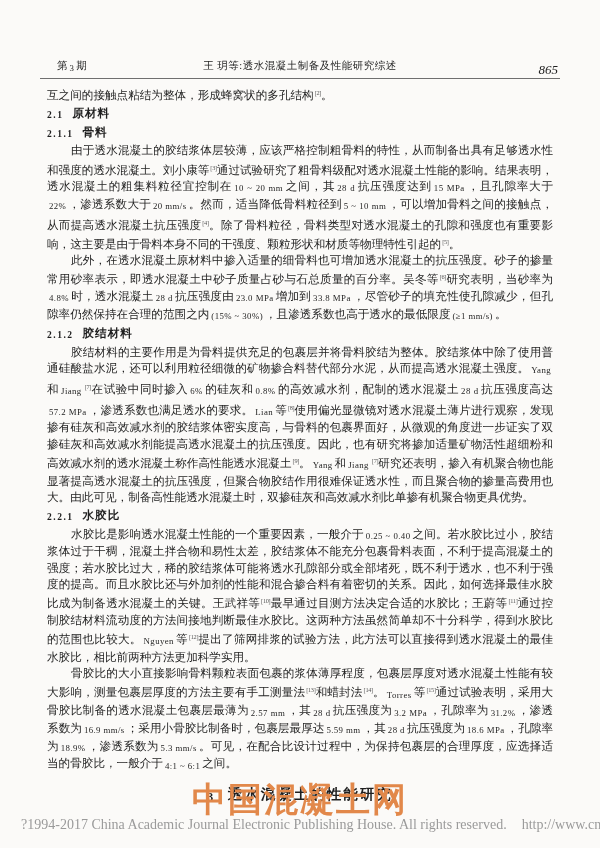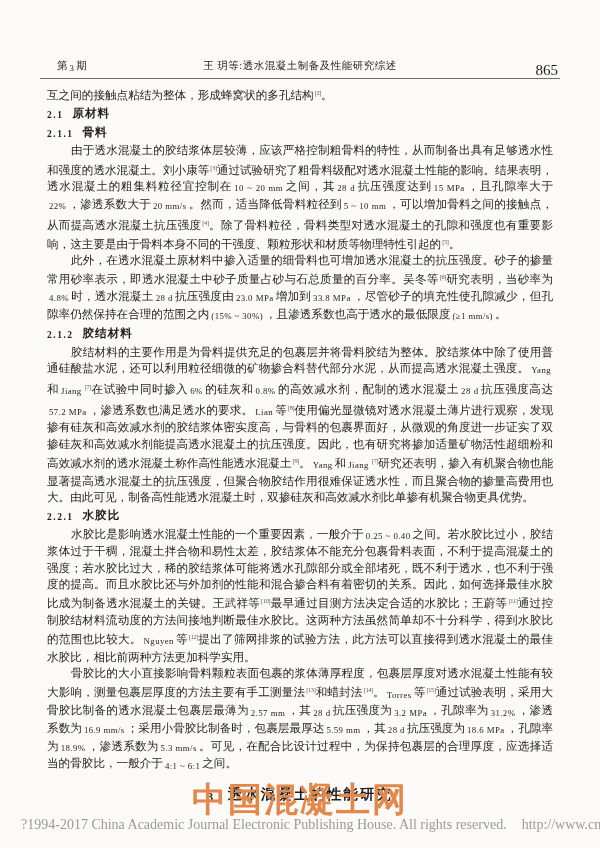--- a/index.html
+++ b/index.html
@@ -6,21 +6,21 @@
   .page{
     position:relative;width:600px;height:848px;margin:0 auto;
     background:#fbfaf8;color:#1f1f1f;
     font-family:"Liberation Serif", serif;
     overflow:hidden;
   }
   
   .header{position:absolute;top:59px;left:40px;right:40px;height:16px;font-size:10.5px;}
   .issue{position:absolute;left:17px;top:0;}
   .running-title{position:absolute;left:0;right:0;top:0;text-align:center;letter-spacing:.5px;}
-  .page-no{position:absolute;right:2px;top:3px;font-size:15px;}
+  .page-no{position:absolute;right:2px;top:3px;font-size:13px;font-style:italic;}
   .rule{position:absolute;top:78px;left:40px;right:40px;border-top:1px solid #6f6f6f;height:0;}
   
   .bodytext{
     position:absolute;top:85px;left:47px;width:506px;
     font-size:11.6px;line-height:16.3px;text-align:justify;
   }
   p{margin:0;}
   .para{text-indent:24px;}
   .para-cont{text-indent:0;}
   .cn{}

